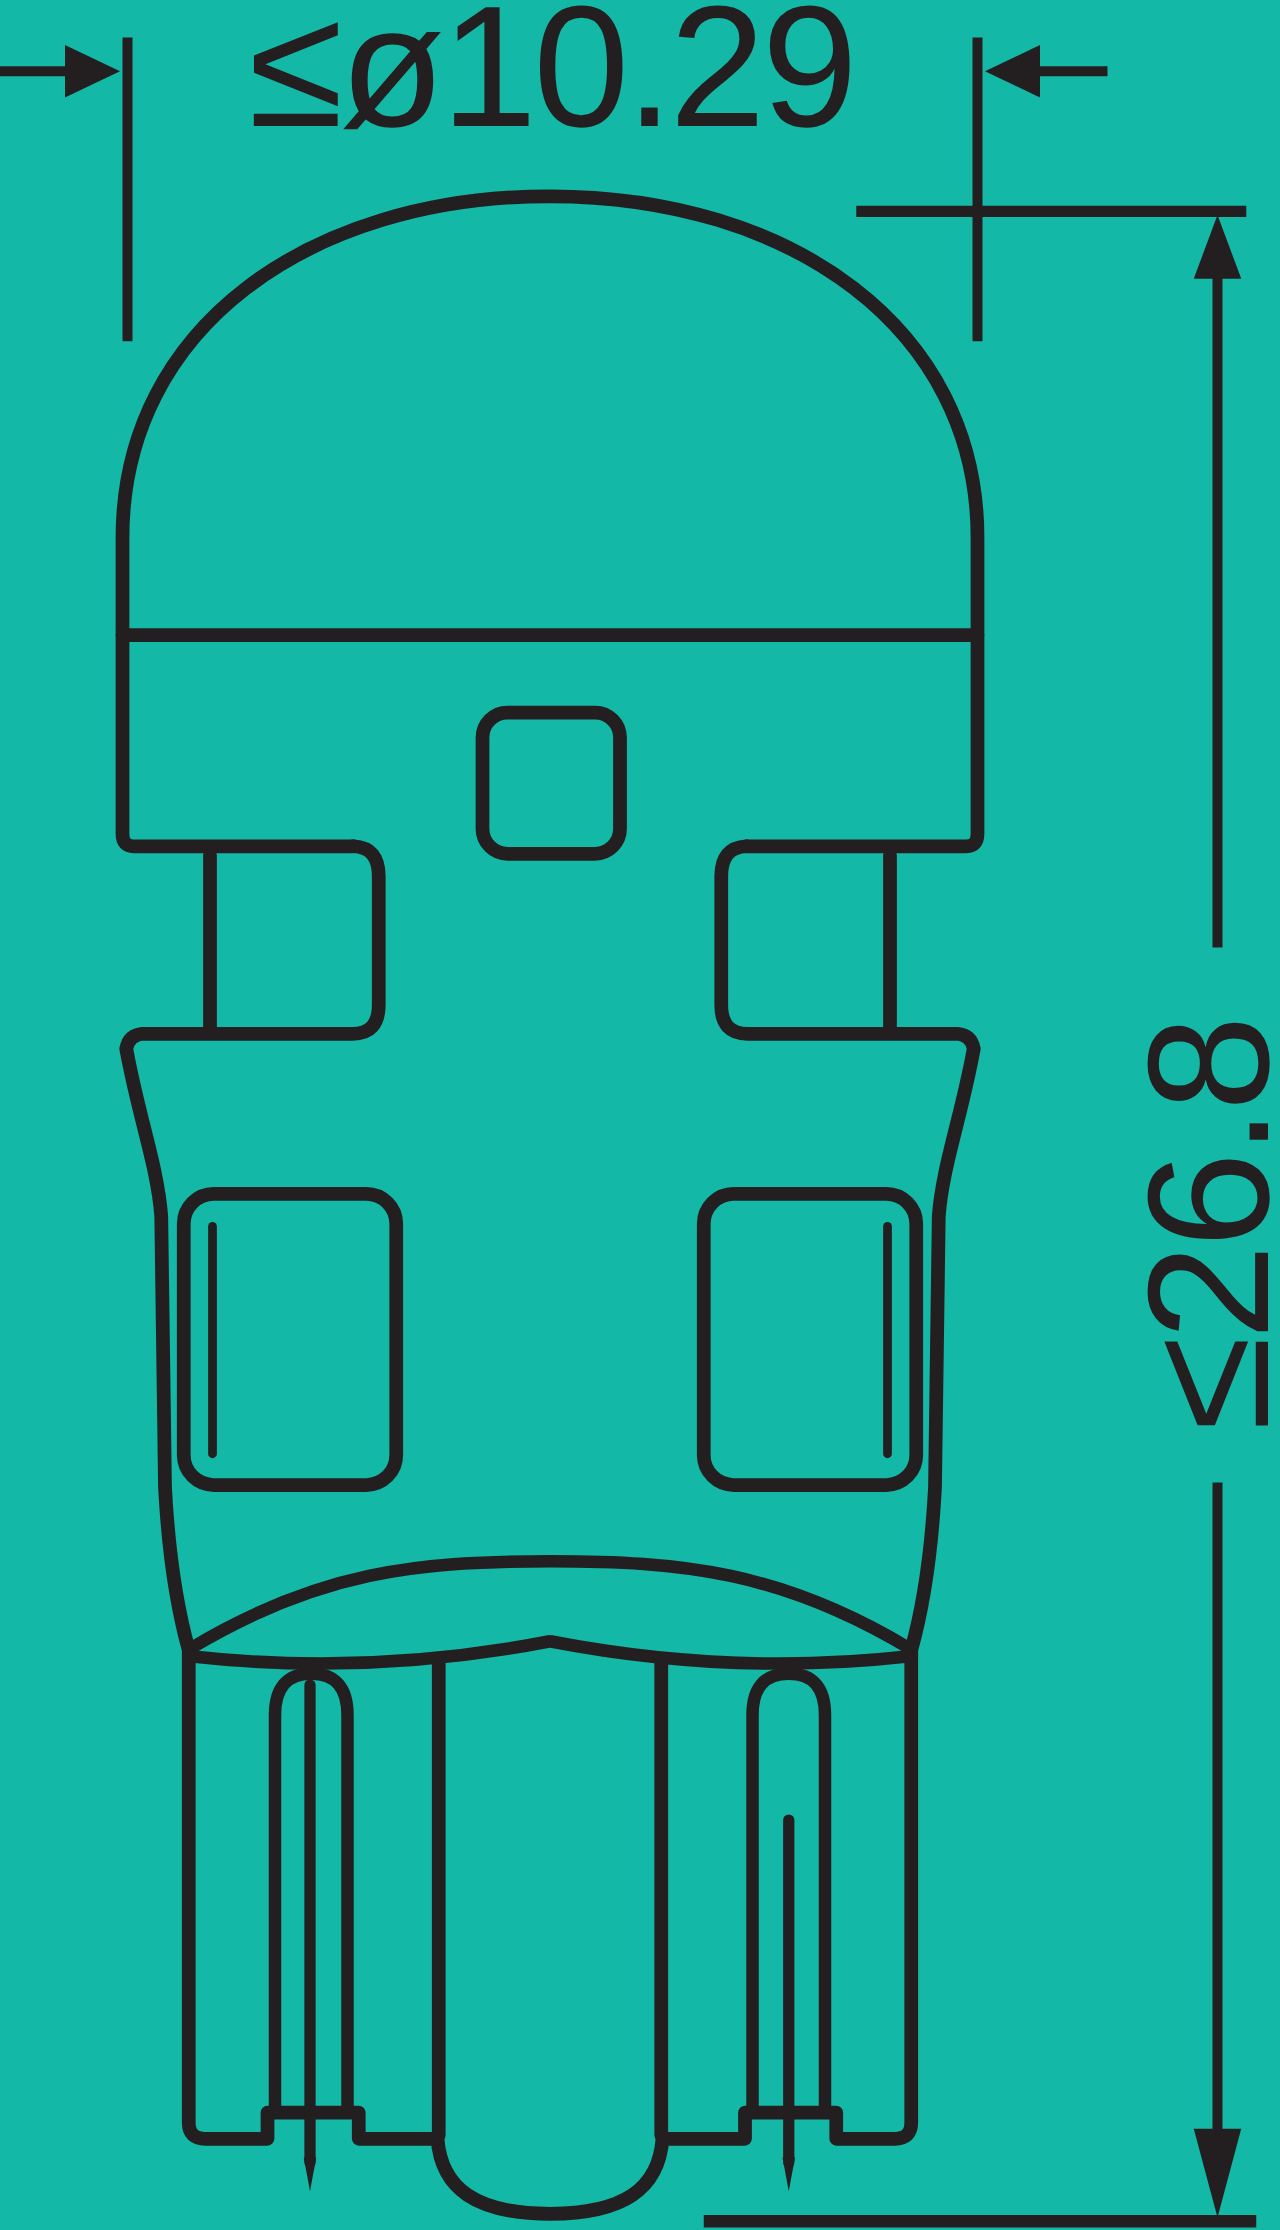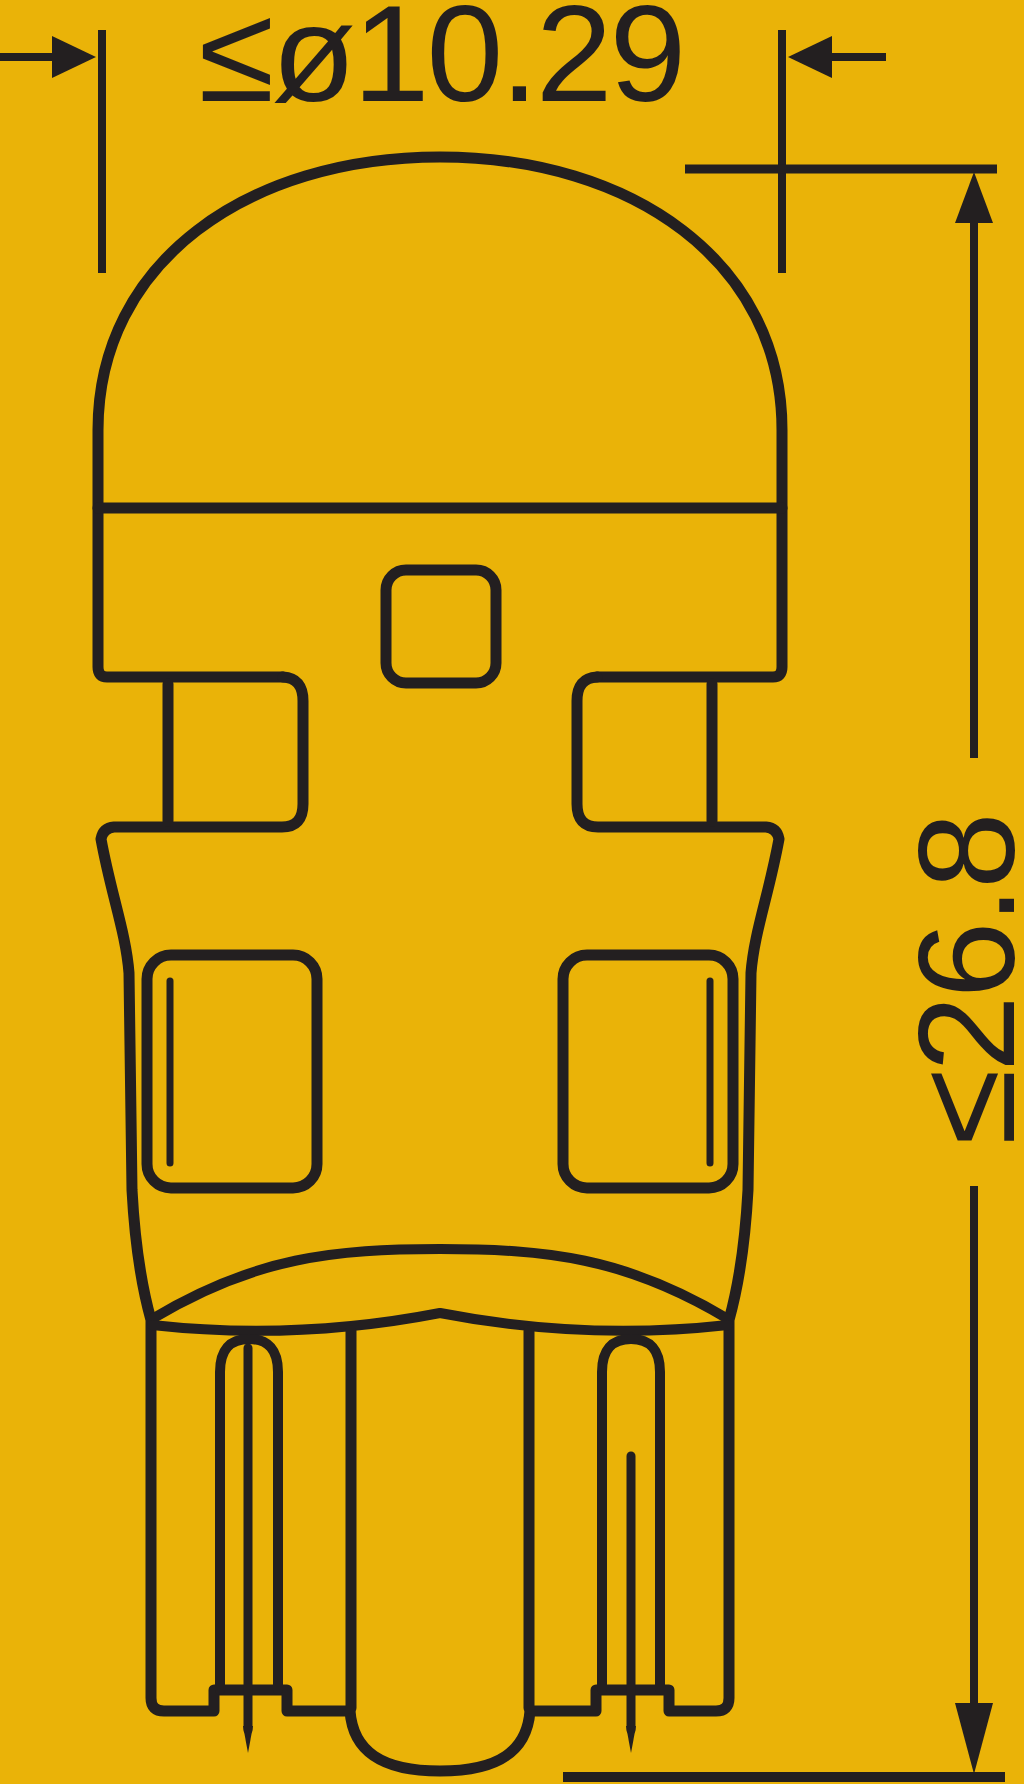--- a/index.html
+++ b/index.html
@@ -5,21 +5,21 @@
   html, body {
     margin: 0;
     padding: 0;
     background: #ffffff;
     font-family: "Liberation Sans", sans-serif;
   }
   .stage {
     position: relative;
     width: 1024px;
     height: 1784px;
-    background: #eab308;
+    background: #14b8a6;
     overflow: hidden;
   }
   svg { display: block; }
   text {
     font-family: "Liberation Sans", "DejaVu Sans", sans-serif;
     letter-spacing: -3px;
   }
 </style>
 </head>
 <body>

